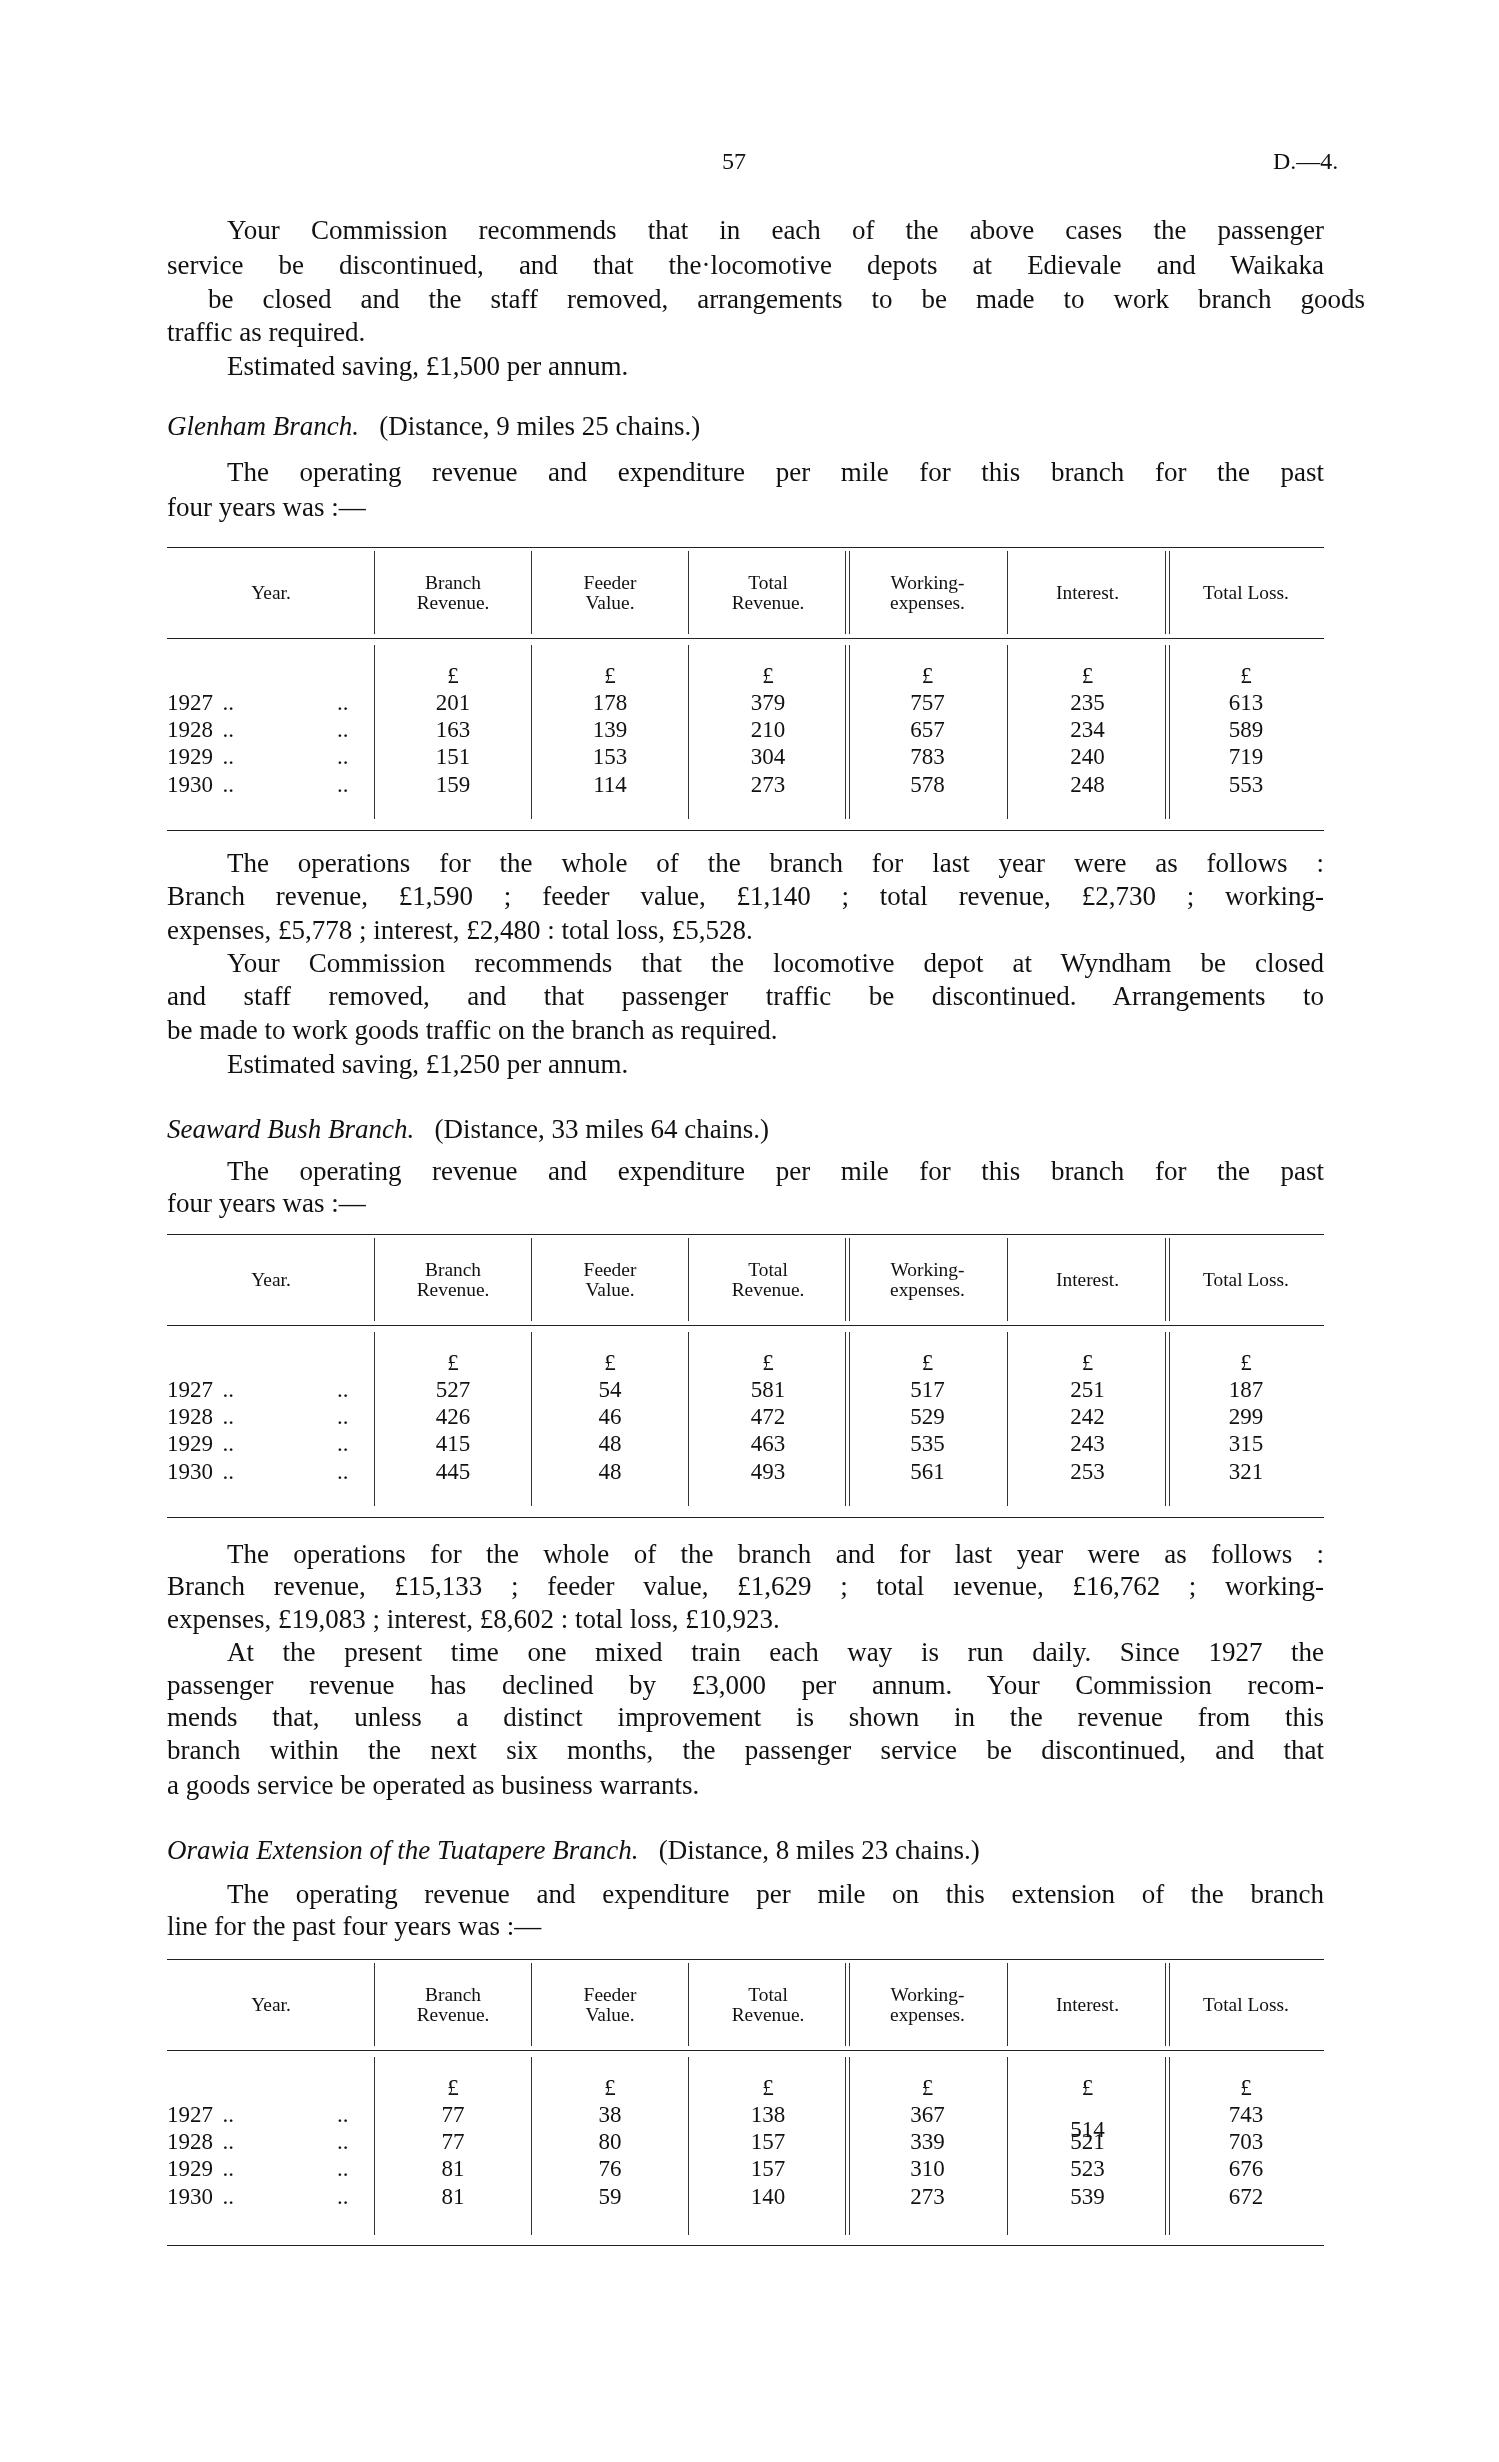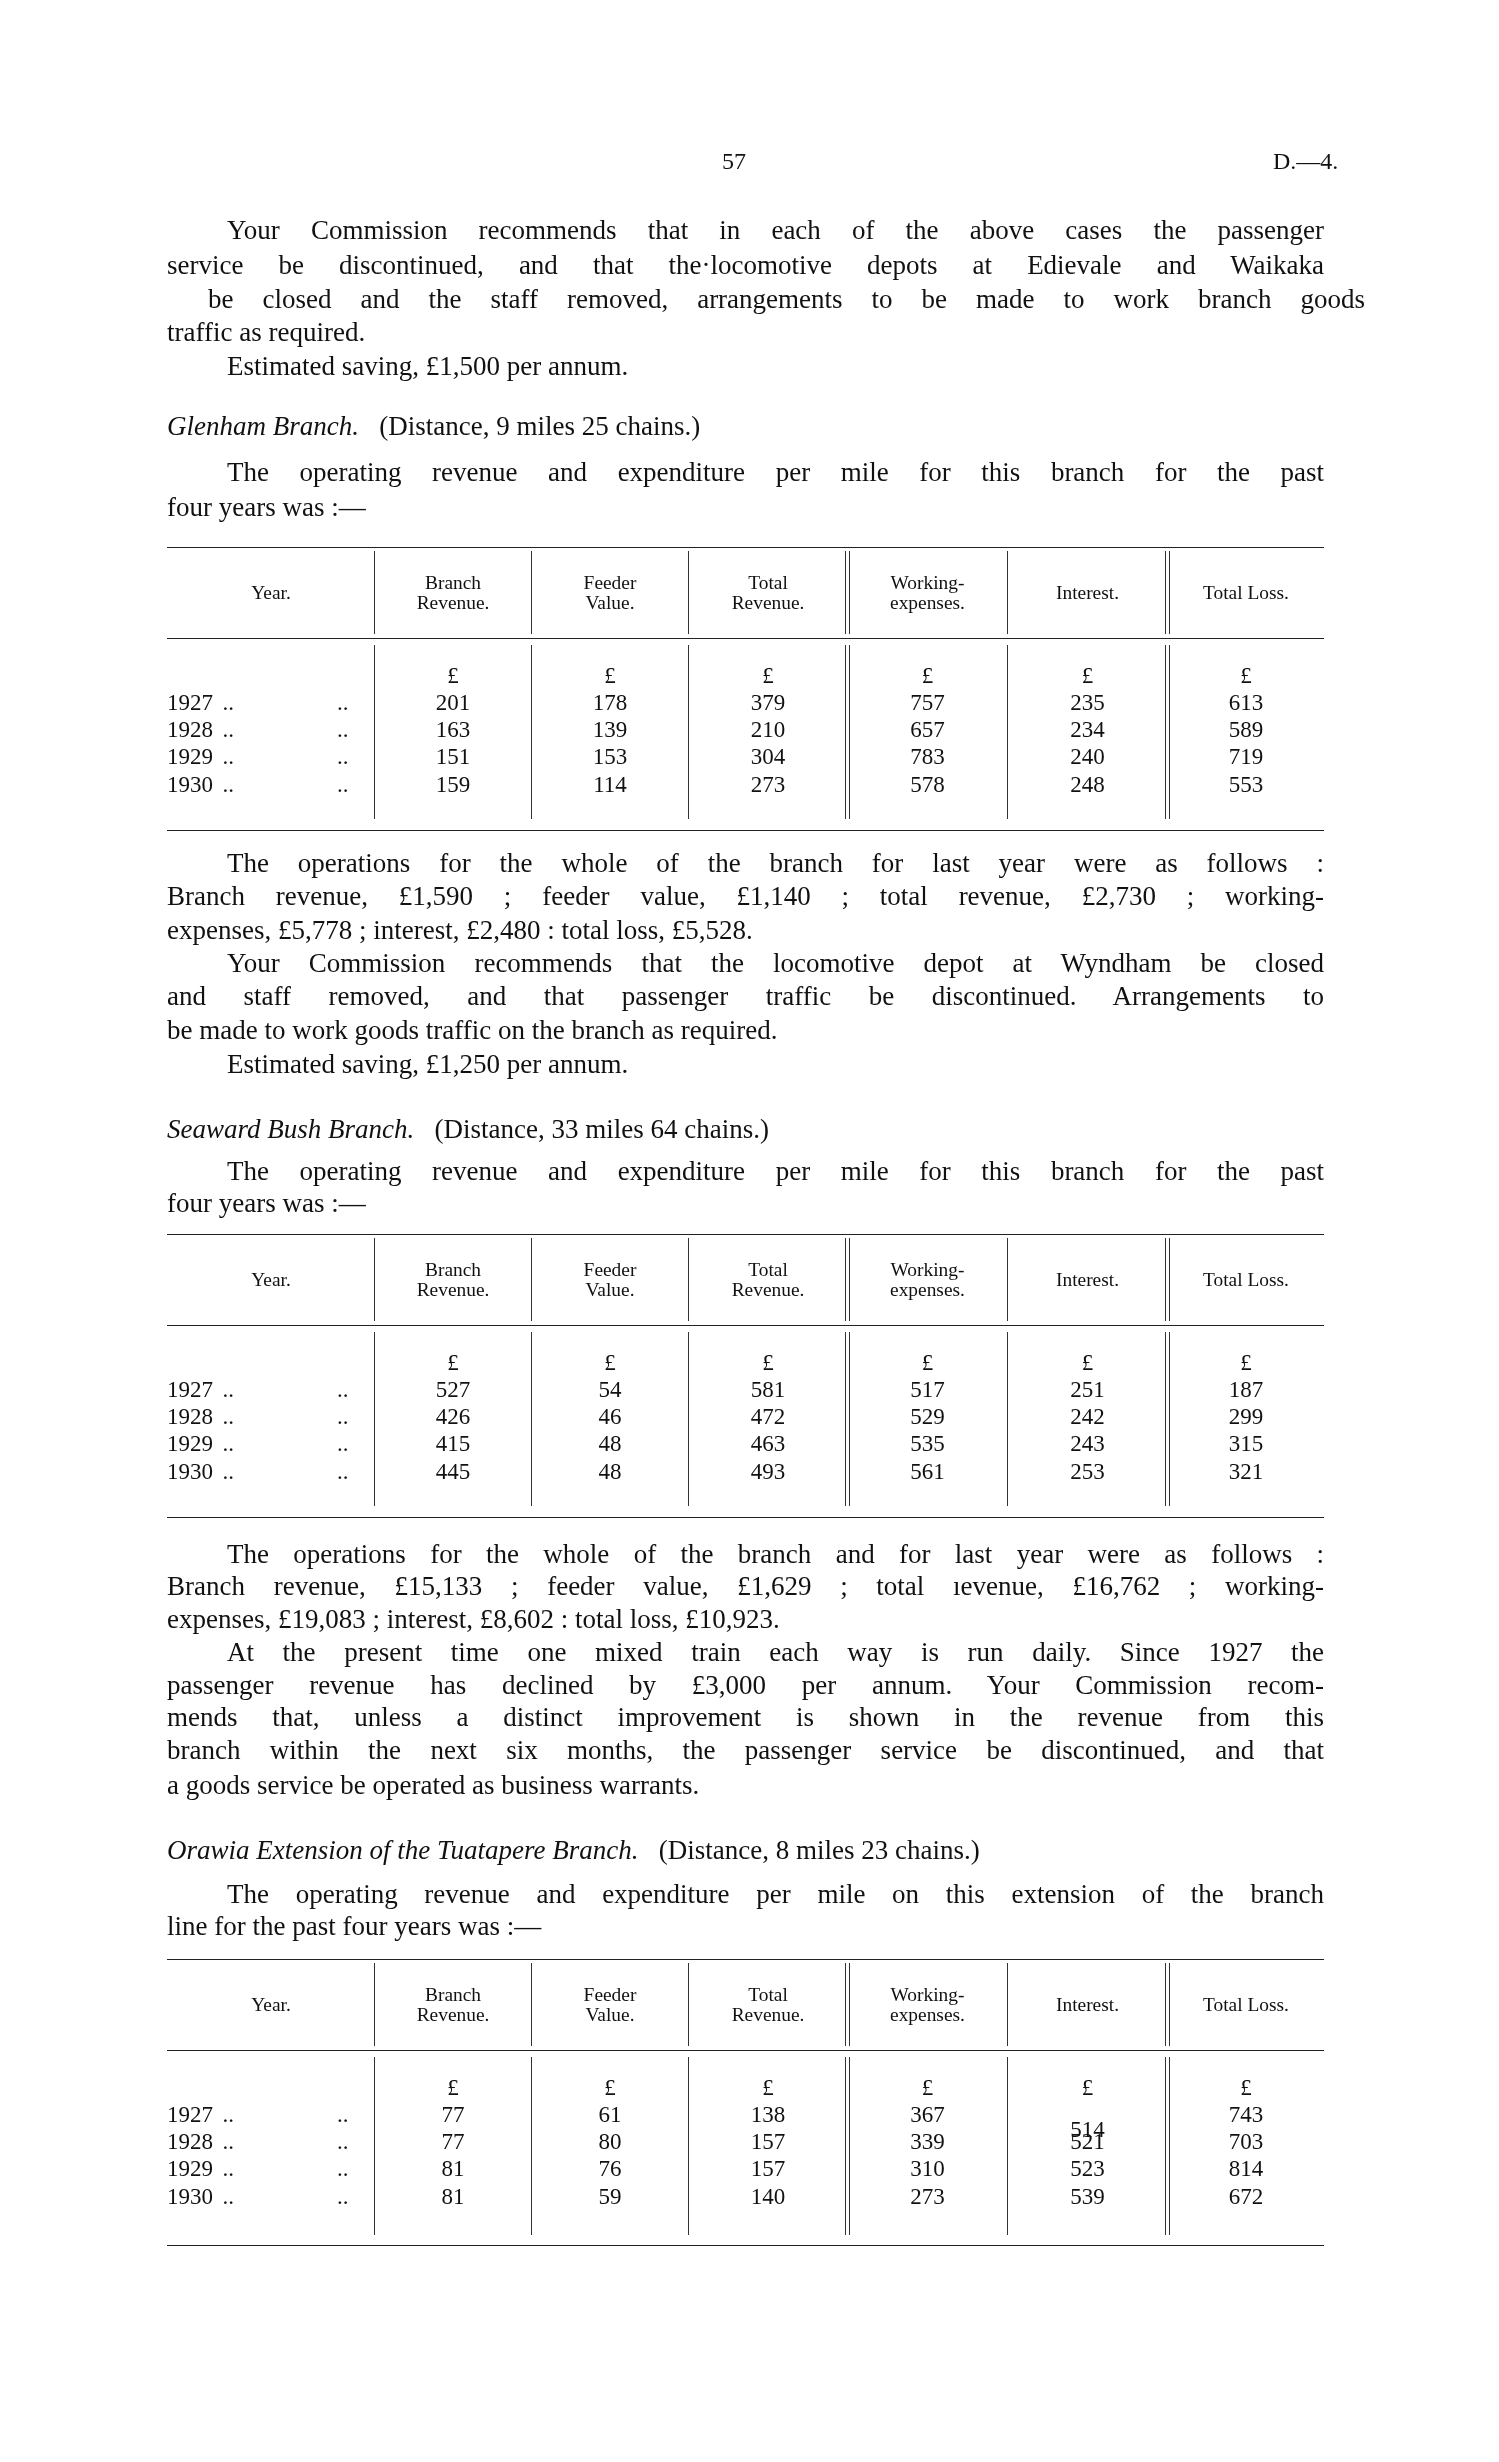--- a/index.html
+++ b/index.html
@@ -271,39 +271,39 @@
     <div class="th" style="left: 841px; width: 159px; top: 0px; height: 91px;">Interest.</div>
     <div class="th" style="left: 1000px; width: 158px; top: 0px; height: 91px;">Total Loss.</div>
     <div class="cell" style="left: 208px; width: 156px; top: 115px;">£</div>
     <div class="cell" style="left: 364px; width: 158px; top: 115px;">£</div>
     <div class="cell" style="left: 522px; width: 158px; top: 115px;">£</div>
     <div class="cell" style="left: 680px; width: 161px; top: 115px;">£</div>
     <div class="cell" style="left: 841px; width: 159px; top: 115px;">£</div>
     <div class="cell" style="left: 1000px; width: 158px; top: 115px;">£</div>
     <div class="yearcell" style="top: 142px;"><span>1927</span><span style="margin-left: 9.4px;">..</span><span class="dots2">..</span></div>
     <div class="cell" style="left: 208px; width: 156px; top: 142px;">77</div>
-    <div class="cell" style="left: 364px; width: 158px; top: 142px;">61</div>
+    <div class="cell" style="left: 364px; width: 158px; top: 142px;">38</div>
     <div class="cell" style="left: 522px; width: 158px; top: 142px;">138</div>
     <div class="cell" style="left: 680px; width: 161px; top: 142px;">367</div>
     <div class="cell" style="left: 841px; width: 159px; top: 157px;">514</div>
     <div class="cell" style="left: 1000px; width: 158px; top: 142px;">743</div>
     <div class="yearcell" style="top: 169px;"><span>1928</span><span style="margin-left: 9.4px;">..</span><span class="dots2">..</span></div>
     <div class="cell" style="left: 208px; width: 156px; top: 169px;">77</div>
     <div class="cell" style="left: 364px; width: 158px; top: 169px;">80</div>
     <div class="cell" style="left: 522px; width: 158px; top: 169px;">157</div>
     <div class="cell" style="left: 680px; width: 161px; top: 169px;">339</div>
     <div class="cell" style="left: 841px; width: 159px; top: 169px;">521</div>
     <div class="cell" style="left: 1000px; width: 158px; top: 169px;">703</div>
     <div class="yearcell" style="top: 196px;"><span>1929</span><span style="margin-left: 9.4px;">..</span><span class="dots2">..</span></div>
     <div class="cell" style="left: 208px; width: 156px; top: 196px;">81</div>
     <div class="cell" style="left: 364px; width: 158px; top: 196px;">76</div>
     <div class="cell" style="left: 522px; width: 158px; top: 196px;">157</div>
     <div class="cell" style="left: 680px; width: 161px; top: 196px;">310</div>
     <div class="cell" style="left: 841px; width: 159px; top: 196px;">523</div>
-    <div class="cell" style="left: 1000px; width: 158px; top: 196px;">814</div>
+    <div class="cell" style="left: 1000px; width: 158px; top: 196px;">676</div>
     <div class="yearcell" style="top: 224px;"><span>1930</span><span style="margin-left: 9.4px;">..</span><span class="dots2">..</span></div>
     <div class="cell" style="left: 208px; width: 156px; top: 224px;">81</div>
     <div class="cell" style="left: 364px; width: 158px; top: 224px;">59</div>
     <div class="cell" style="left: 522px; width: 158px; top: 224px;">140</div>
     <div class="cell" style="left: 680px; width: 161px; top: 224px;">273</div>
     <div class="cell" style="left: 841px; width: 159px; top: 224px;">539</div>
     <div class="cell" style="left: 1000px; width: 158px; top: 224px;">672</div>
   </div>
 
 

